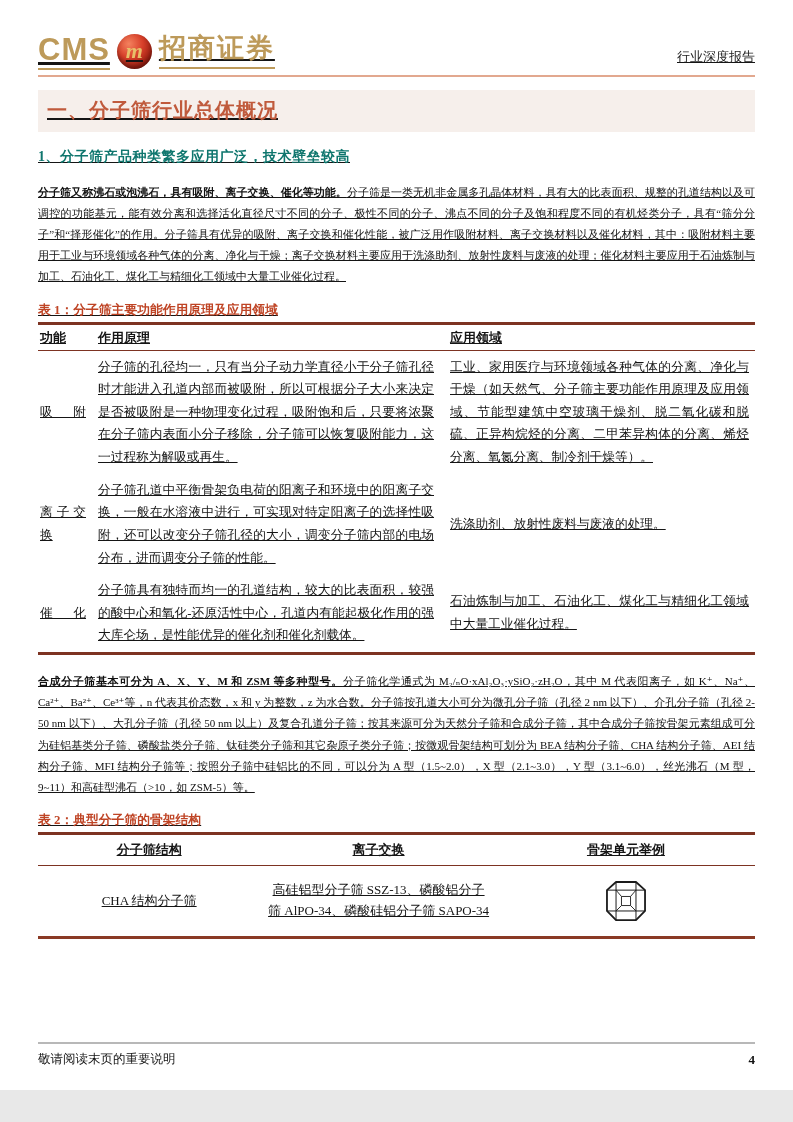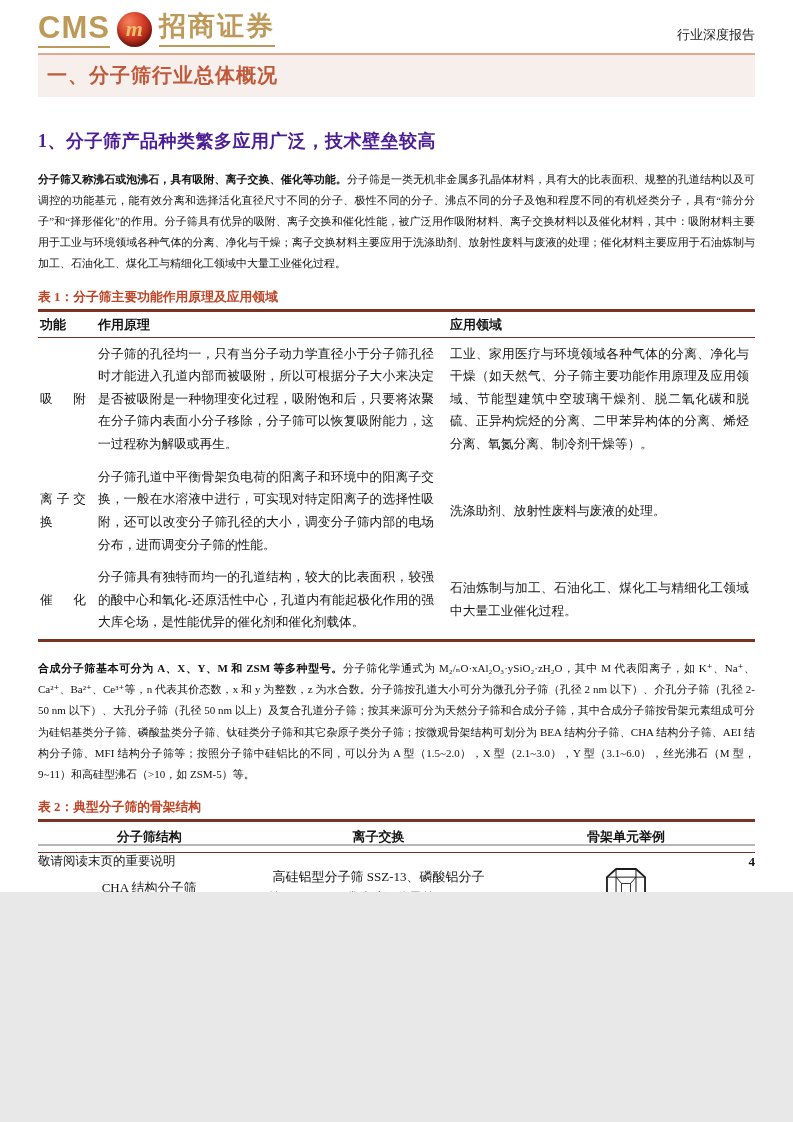--- a/index.html
+++ b/index.html
@@ -1,20 +1,20 @@
 <!DOCTYPE html>
 <html><head>
 <meta charset="utf-8">
 <style>
   * { margin:0; padding:0; box-sizing:border-box; }
   html,body { background:#e8e8e8; }
   .page {
-    width:793px; height:892px; margin:0 auto; background:#ffffff;
+    width:793px; height:1090px; margin:0 auto; background:#ffffff;
     font-family:"Liberation Serif","DejaVu Serif",serif;
-    color:#151515; position:relative; padding:12px 38px 0 38px; overflow:hidden;
+    color:#151515; position:relative; padding:34px 38px 0 38px; overflow:hidden;text-decoration:underline;
   }
   
   .hdr { display:flex; justify-content:space-between; align-items:flex-end; }
   .logo { display:flex; align-items:center; gap:7px; }
   .logo-cms {
     font-family:"Liberation Sans","DejaVu Sans",sans-serif;
     font-weight:bold; font-size:31px; letter-spacing:1px;
     color:#bd9a5a; border-bottom:2px solid #bd9a5a; line-height:1.05; padding-bottom:1px;
   }
   .logo-orb {
@@ -28,24 +28,24 @@
     font-weight:bold; font-size:22px; line-height:1; transform:translateY(-1px);
   }
   .logo-brand {
     font-weight:bold; font-size:27px; color:#bd9a5a; letter-spacing:2px;
     border-bottom:2px solid #bd9a5a; padding-bottom:3px; line-height:1.1;
   }
   .report-type { font-size:13px; color:#222; padding-bottom:4px; }
   .hdr-rule { height:2px; background:#e2a88f; margin-top:5px; }
   
   .sec-bar {
-    background:#f6efeb; color:#c05a3c;
+    margin-top:13px; background:#f6efeb; color:#c05a3c;
     font-weight:bold; font-size:20px; padding:7px 9px 8px 9px; letter-spacing:1px;
   }
-  .sub-head { margin:32px 0 16px 0; color:#4c1d95; font-weight:bold; font-size:18px; letter-spacing:.5px; }
+  .sub-head { margin:16px 0 16px 0; color:#0f766e; font-weight:bold; font-size:14px; letter-spacing:.5px; }
   
   .para { font-size:11px; line-height:1.93; text-align:justify; color:#111; }
   .para b { font-weight:bold; }
   
   .tbl-caption { color:#bf4425; font-weight:bold; font-size:12.8px; margin:14px 0 3px 0; }
   table { width:100%; border-collapse:collapse; }
   .tbl1 { border-top:3px solid #7d3322; border-bottom:3px solid #7d3322; }
   .tbl1 th {
     text-align:left; font-size:13px; font-weight:bold; padding:4px 6px 3px 2px;
     border-bottom:1.5px solid #7d3322;

